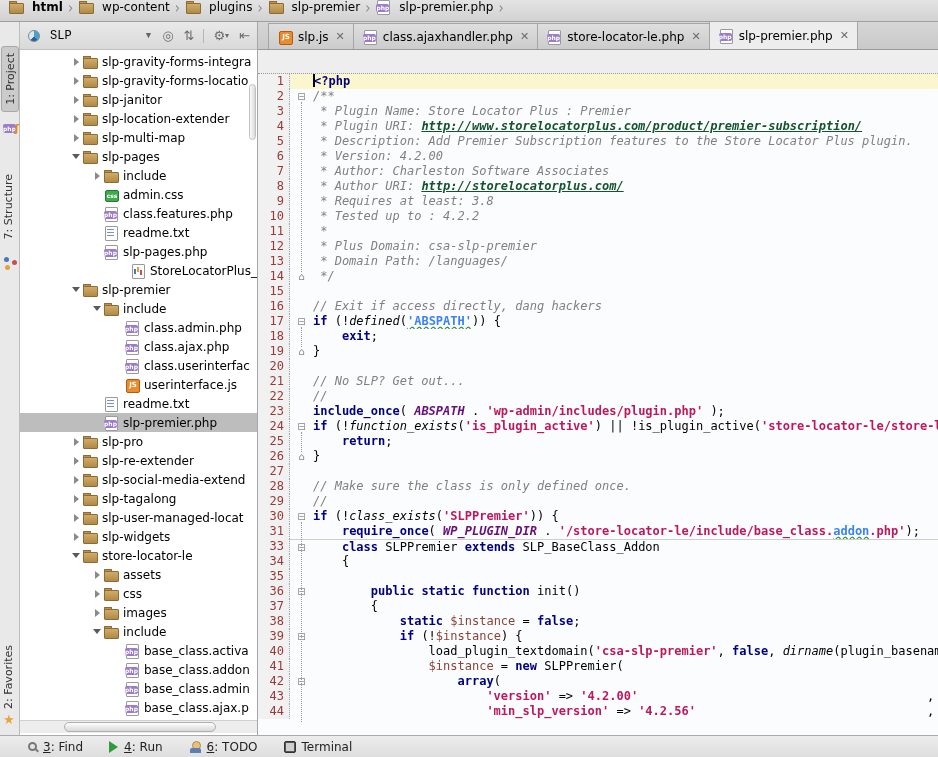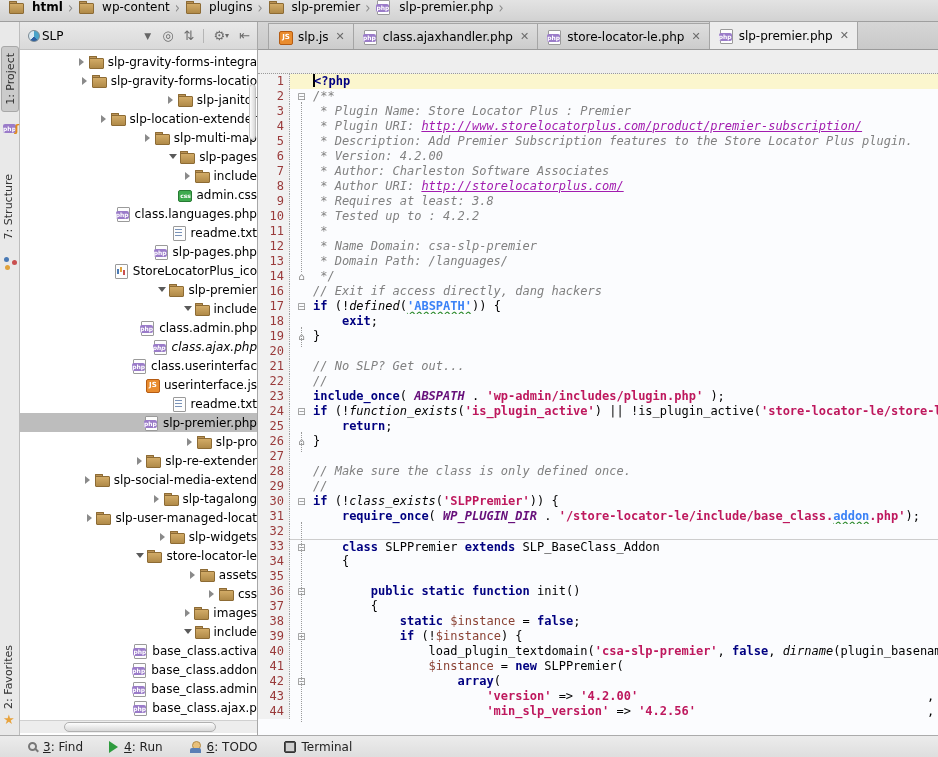--- a/index.html
+++ b/index.html
@@ -32,31 +32,31 @@
   .molecule .m1 { background:#4a7ab5; left:1px; top:1px; }
   .molecule .m2 { background:#c94f4f; right:0; top:4px; }
   .molecule .m3 { background:#e0a23c; left:2px; bottom:0; }
   .star-icon { position:absolute; left:3px; bottom:8px; color:#e8a33d; font-size:13px; }
 
   
   .project-panel { width:238px; flex:none; background:#fff; border-right:1px solid #a7a7a7;
                    display:flex; flex-direction:column; position:relative; }
   .panel-header { height:28px; flex:none; background:linear-gradient(#e9e9e9,#d9d9d9); border-bottom:1px solid #c0c0c0;
                   display:flex; align-items:center; padding:0 4px; gap:4px; }
-  .scope-combo { display:flex; align-items:center; gap:2px; flex:1; padding:2px 4px; }
+  .scope-combo { display:flex; align-items:center; gap:10px; flex:1; padding:2px 4px;font-family:Liberation Mono, monospace; }
   .pie { width:12px; height:12px; border-radius:50%; border:1px solid #7a8a94; flex:none;
          background:conic-gradient(#49a3c9 0 38%, #2b5fa3 38% 62%, #d9e9f2 62% 100%); }
   .combo-arrow { color:#666; font-size:9px; margin-left:auto; }
   .hdr-icon { color:#6c6c6c; font-size:13px; padding:0 3px; line-height:20px; }
   .hdr-sep { width:1px; height:14px; background:#b5b5b5; margin:0 2px; }
   .gear-wrap { display:flex; align-items:center; }
   .gear-wrap .dd { font-size:8px; color:#6c6c6c; }
 
   .tree { flex:1; overflow:hidden; position:relative; padding-top:2px; }
-  .tree-row { height:19px; display:flex; align-items:center; white-space:nowrap;justify-content:flex-end; }
+  .tree-row { height:19px; display:flex; align-items:center; white-space:nowrap; }
   .tree-row.selected { background:#bdbdbd; }
   .tw-arrow { width:12px; flex:none; display:flex; justify-content:center; }
   .arr-r { width:0; height:0; border-left:5px solid #8a8a8a; border-top:4px solid transparent; border-bottom:4px solid transparent; }
   .arr-d { width:0; height:0; border-top:5px solid #5a5a5a; border-left:4px solid transparent; border-right:4px solid transparent; }
   .tw-icon { width:16px; height:14px; flex:none; margin-right:4px; position:relative; }
   .tree-label { font-size:12px; }
 
   
   .ic-folder::before { content:""; position:absolute; left:1px; top:1px; width:6px; height:3px;
         background:#bb9356; border:1px solid #8d6b34; border-bottom:none; border-radius:1px 1px 0 0; }
@@ -106,21 +106,21 @@
   .fold { width:23px; flex:none; text-align:center; color:#8a8a8a; font-size:10px;
           font-family:"DejaVu Sans",sans-serif; }
   .code { flex:1; min-width:0; overflow:hidden; }
   .caret { display:inline-block; width:2px; height:13px; background:#000; vertical-align:-2px; margin-right:-1px; }
 
   .sg.k { color:#000080; font-weight:bold; }
   .sg.s { color:#be185d; font-weight:bold; }
   .sg.sw { color:#3b82f6; font-weight:bold; text-decoration:underline; text-decoration-style:wavy;
            text-decoration-color:#2e8b2e; text-decoration-skip-ink:none; }
   .sg.c { color:#808080; font-style:italic; }
-  .sg.u { color:#a21caf; font-weight:normal; font-style:italic; text-decoration:underline;margin-top:7px; }
+  .sg.u { color:#14532d; font-weight:bold; font-style:italic; text-decoration:underline;margin-top:7px; }
   .sg.n { color:#660e7a; font-weight:bold; font-style:italic; }
   .sg.v { color:#8b4335; }
   .sg.f { font-style:italic; }
   .fold-connect { position:absolute; width:0; border-left:1px dotted #9a9a9a; left:43px; }
 
   
   .statusbar { height:22px; background:linear-gradient(#ececec,#dedede); border-top:1px solid #ababab;
                display:flex; align-items:center; padding-left:28px; gap:26px; }
   .status-item { display:flex; align-items:center; gap:6px; font-size:12px; color:#222; }
   .i-find { width:9px; height:9px; border:2px solid #777; border-radius:50%; position:relative; }
@@ -250,21 +250,21 @@
           <span class="tree-label">include</span>
         </div>
         <div class="tree-row" style="padding-left: 71px;">
           <span class="tw-arrow"></span>
           <span class="tw-icon ic-css"></span>
           <span class="tree-label">admin.css</span>
         </div>
         <div class="tree-row" style="padding-left: 71px;">
           <span class="tw-arrow"></span>
           <span class="tw-icon ic-page ic-php"></span>
-          <span class="tree-label">class.languages.php</span>
+          <span class="tree-label">class.features.php</span>
         </div>
         <div class="tree-row" style="padding-left: 71px;">
           <span class="tw-arrow"></span>
           <span class="tw-icon ic-page ic-txt"></span>
           <span class="tree-label">readme.txt</span>
         </div>
         <div class="tree-row" style="padding-left: 71px;">
           <span class="tw-arrow"></span>
           <span class="tw-icon ic-page ic-php"></span>
           <span class="tree-label">slp-pages.php</span>
@@ -286,21 +286,21 @@
             <span class="arr-d"></span>
           </span>
           <span class="tw-icon ic-folder"></span>
           <span class="tree-label">include</span>
         </div>
         <div class="tree-row" style="padding-left: 92px;">
           <span class="tw-arrow"></span>
           <span class="tw-icon ic-page ic-php"></span>
           <span class="tree-label">class.admin.php</span>
         </div>
-        <div class="tree-row" style="padding-left: 49px; font-style: italic;">
+        <div class="tree-row" style="padding-left: 92px;">
           <span class="tw-arrow"></span>
           <span class="tw-icon ic-page ic-php"></span>
           <span class="tree-label">class.ajax.php</span>
         </div>
         <div class="tree-row" style="padding-left: 92px;">
           <span class="tw-arrow"></span>
           <span class="tw-icon ic-page ic-php"></span>
           <span class="tree-label">class.userinterfac</span>
         </div>
         <div class="tree-row" style="padding-left: 92px;">
@@ -451,40 +451,40 @@
         <div class="line"><span class="ln">2</span><span class="body"><span class="fold">⊟</span><span class="code"><span class="sg c">/**</span></span></span></div>
         <div class="line"><span class="ln">3</span><span class="body"><span class="fold"></span><span class="code"><span class="sg c"> * Plugin Name: Store Locator Plus : Premier</span></span></span></div>
         <div class="line"><span class="ln">4</span><span class="body"><span class="fold"></span><span class="code"><span class="sg c"> * Plugin URI: </span><span class="sg u">http://www.storelocatorplus.com/product/premier-subscription/</span></span></span></div>
         <div class="line"><span class="ln">5</span><span class="body"><span class="fold"></span><span class="code"><span class="sg c"> * Description: Add Premier Subscription features to the Store Locator Plus plugin.</span></span></span></div>
         <div class="line"><span class="ln">6</span><span class="body"><span class="fold"></span><span class="code"><span class="sg c"> * Version: 4.2.00</span></span></span></div>
         <div class="line"><span class="ln">7</span><span class="body"><span class="fold"></span><span class="code"><span class="sg c"> * Author: Charleston Software Associates</span></span></span></div>
         <div class="line"><span class="ln">8</span><span class="body"><span class="fold"></span><span class="code"><span class="sg c"> * Author URI: </span><span class="sg u">http://storelocatorplus.com/</span></span></span></div>
         <div class="line"><span class="ln">9</span><span class="body"><span class="fold"></span><span class="code"><span class="sg c"> * Requires at least: 3.8</span></span></span></div>
         <div class="line"><span class="ln">10</span><span class="body"><span class="fold"></span><span class="code"><span class="sg c"> * Tested up to : 4.2.2</span></span></span></div>
         <div class="line"><span class="ln">11</span><span class="body"><span class="fold"></span><span class="code"><span class="sg c"> *</span></span></span></div>
-        <div class="line"><span class="ln">12</span><span class="body"><span class="fold"></span><span class="code"><span class="sg c"> * Name Domain: csa-slp-premier</span></span></span></div>
+        <div class="line"><span class="ln">12</span><span class="body"><span class="fold"></span><span class="code"><span class="sg c"> * Plus Domain: csa-slp-premier</span></span></span></div>
         <div class="line"><span class="ln">13</span><span class="body"><span class="fold"></span><span class="code"><span class="sg c"> * Domain Path: /languages/</span></span></span></div>
         <div class="line"><span class="ln">14</span><span class="body"><span class="fold">⌂</span><span class="code"><span class="sg c"> */</span></span></span></div>
+        <div class="line"><span class="ln">15</span><span class="body"><span class="fold"></span><span class="code"></span></span></div>
         <div class="line"><span class="ln">16</span><span class="body"><span class="fold"></span><span class="code"><span class="sg c">// Exit if access directly, dang hackers</span></span></span></div>
         <div class="line"><span class="ln">17</span><span class="body"><span class="fold">⊟</span><span class="code"><span class="sg k">if</span><span class="sg p"> (!</span><span class="sg f">defined</span><span class="sg p">(</span><span class="sg sw">'ABSPATH'</span><span class="sg p">)) {</span></span></span></div>
         <div class="line"><span class="ln">18</span><span class="body"><span class="fold"></span><span class="code"><span class="sg p">    </span><span class="sg k">exit</span><span class="sg p">;</span></span></span></div>
         <div class="line"><span class="ln">19</span><span class="body"><span class="fold">⌂</span><span class="code"><span class="sg p">}</span></span></span></div>
         <div class="line"><span class="ln">20</span><span class="body"><span class="fold"></span><span class="code"></span></span></div>
         <div class="line"><span class="ln">21</span><span class="body"><span class="fold"></span><span class="code"><span class="sg c">// No SLP? Get out...</span></span></span></div>
         <div class="line"><span class="ln">22</span><span class="body"><span class="fold"></span><span class="code"><span class="sg c">//</span></span></span></div>
         <div class="line"><span class="ln">23</span><span class="body"><span class="fold"></span><span class="code"><span class="sg k">include_once</span><span class="sg p">( </span><span class="sg n">ABSPATH</span><span class="sg p"> . </span><span class="sg s">'wp-admin/includes/plugin.php'</span><span class="sg p"> );</span></span></span></div>
         <div class="line"><span class="ln">24</span><span class="body"><span class="fold">⊟</span><span class="code"><span class="sg k">if</span><span class="sg p"> (!</span><span class="sg f">function_exists</span><span class="sg p">(</span><span class="sg s">'is_plugin_active'</span><span class="sg p">) || !is_plugin_active(</span><span class="sg s">'store-locator-le/store-locator-le</span></span></span></div>
         <div class="line"><span class="ln">25</span><span class="body"><span class="fold"></span><span class="code"><span class="sg p">    </span><span class="sg k">return</span><span class="sg p">;</span></span></span></div>
         <div class="line"><span class="ln">26</span><span class="body"><span class="fold">⌂</span><span class="code"><span class="sg p">}</span></span></span></div>
         <div class="line"><span class="ln">27</span><span class="body"><span class="fold"></span><span class="code"></span></span></div>
         <div class="line"><span class="ln">28</span><span class="body"><span class="fold"></span><span class="code"><span class="sg c">// Make sure the class is only defined once.</span></span></span></div>
         <div class="line"><span class="ln">29</span><span class="body"><span class="fold"></span><span class="code"><span class="sg c">//</span></span></span></div>
         <div class="line"><span class="ln">30</span><span class="body"><span class="fold">⊟</span><span class="code"><span class="sg k">if</span><span class="sg p"> (!</span><span class="sg f">class_exists</span><span class="sg p">(</span><span class="sg s">'SLPPremier'</span><span class="sg p">)) {</span></span></span></div>
         <div class="line"><span class="ln">31</span><span class="body"><span class="fold"></span><span class="code"><span class="sg p">    </span><span class="sg k">require_once</span><span class="sg p">( </span><span class="sg n">WP_PLUGIN_DIR</span><span class="sg p"> . </span><span class="sg s">'/store-locator-le/include/base_class.</span><span class="sg sw">addon</span><span class="sg s">.php'</span><span class="sg p">);</span></span></span></div>
-        <div class="line"><span class="ln">32</span><span class="body"><span class="fold"></span><span class="code"></span></span></div>
         <div class="line"><span class="ln">33</span><span class="body sep"><span class="fold">⊟</span><span class="code"><span class="sg p">    </span><span class="sg k">class</span><span class="sg p"> SLPPremier </span><span class="sg k">extends</span><span class="sg p"> SLP_BaseClass_Addon</span></span></span></div>
         <div class="line"><span class="ln">34</span><span class="body"><span class="fold"></span><span class="code"><span class="sg p">    {</span></span></span></div>
         <div class="line"><span class="ln">35</span><span class="body"><span class="fold"></span><span class="code"></span></span></div>
         <div class="line"><span class="ln">36</span><span class="body"><span class="fold">⊟</span><span class="code"><span class="sg p">        </span><span class="sg k">public</span><span class="sg p"> </span><span class="sg k">static</span><span class="sg p"> </span><span class="sg k">function</span><span class="sg p"> init()</span></span></span></div>
         <div class="line"><span class="ln">37</span><span class="body"><span class="fold"></span><span class="code"><span class="sg p">        {</span></span></span></div>
         <div class="line"><span class="ln">38</span><span class="body"><span class="fold"></span><span class="code"><span class="sg p">            </span><span class="sg k">static</span><span class="sg p"> </span><span class="sg v">$instance</span><span class="sg p"> = </span><span class="sg k">false</span><span class="sg p">;</span></span></span></div>
         <div class="line"><span class="ln">39</span><span class="body"><span class="fold">⊟</span><span class="code"><span class="sg p">            </span><span class="sg k">if</span><span class="sg p"> (!</span><span class="sg v">$instance</span><span class="sg p">) {</span></span></span></div>
         <div class="line"><span class="ln">40</span><span class="body"><span class="fold"></span><span class="code"><span class="sg p">                load_plugin_textdomain(</span><span class="sg s">'csa-slp-premier'</span><span class="sg p">, </span><span class="sg k">false</span><span class="sg p">, </span><span class="sg f">dirname</span><span class="sg p">(plugin_basename(</span></span></span></div>
         <div class="line"><span class="ln">41</span><span class="body"><span class="fold"></span><span class="code"><span class="sg p">                </span><span class="sg v">$instance</span><span class="sg p"> = </span><span class="sg k">new</span><span class="sg p"> SLPPremier(</span></span></span></div>
         <div class="line"><span class="ln">42</span><span class="body"><span class="fold">⊟</span><span class="code"><span class="sg p">                    </span><span class="sg k">array</span><span class="sg p">(</span></span></span></div>

